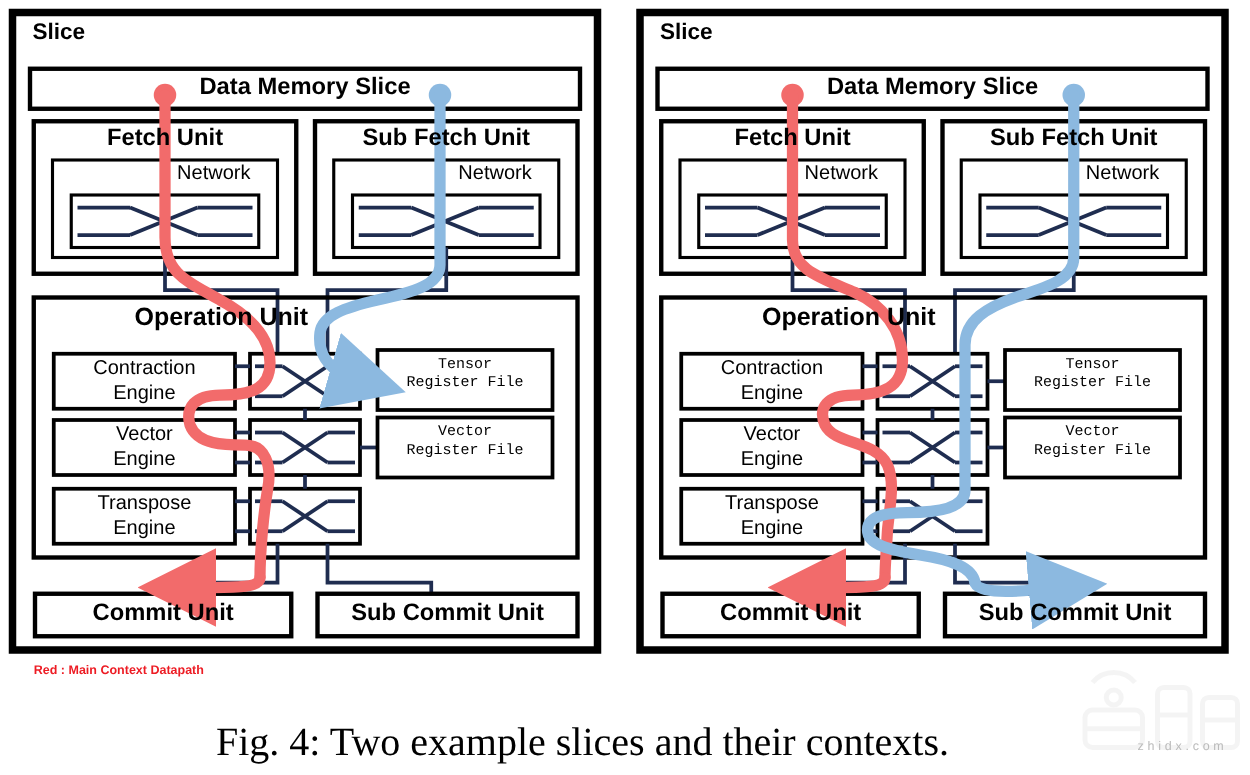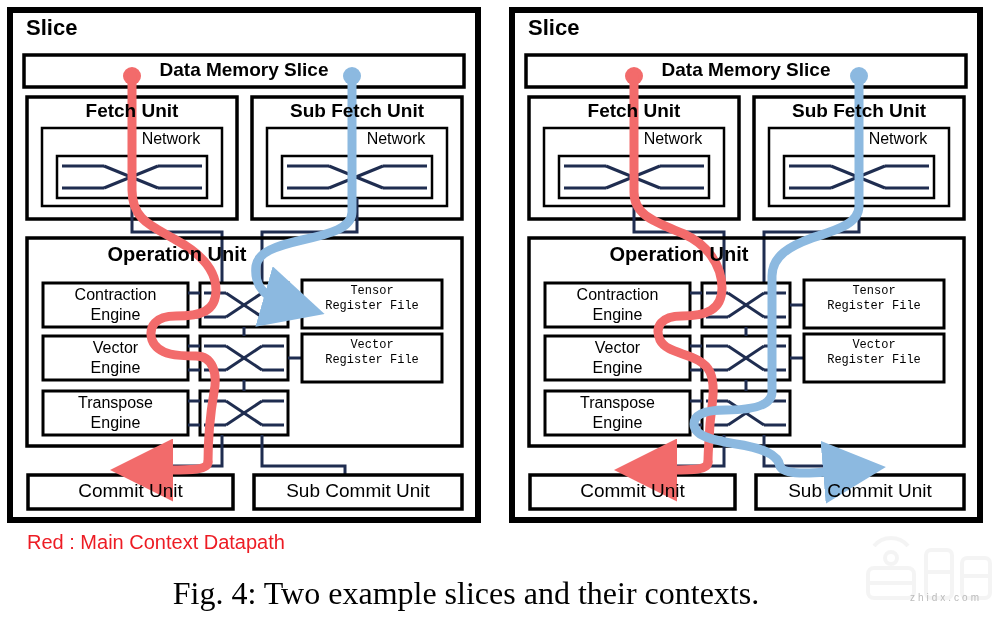--- a/index.html
+++ b/index.html
@@ -3,30 +3,30 @@
 <meta charset="utf-8">
 <style>
   html,body{margin:0;padding:0;background:#fff;}
   body{width:1000px;height:620px;overflow:hidden;font-family:"Liberation Sans",sans-serif;}
   #stage{position:relative;width:1000px;height:620px;background:#fff;}
 
   svg.diagram{position:absolute;left:0;top:0;width:1000px;height:620px;}
 
   
   .lbl{position:absolute;text-align:center;color:#000;line-height:1.05;white-space:pre;}
-  .slice-title{font-weight:bold;font-size:22px;text-align:left;}
+  .slice-title{font-weight:bold;font-size:18px;text-align:left;}
   .dm-title{font-weight:bold;font-size:19px;text-align:center;}
   .unit-title{font-weight:bold;font-size:19px;}
   .sub-title{font-weight:bold;font-size:20px;text-align:center;}
   .net-title{font-weight:normal;font-size:16px;padding-left:39px;}
   .eng-title{font-weight:normal;font-size:16px;line-height:1.25;}
   .rf-title{font-weight:normal;font-size:12px;line-height:1.25;font-family:Liberation Mono, monospace;}
-  .commit-title{font-weight:normal;font-size:19px;}
-
-  .legend{position:absolute;font-weight:normal;font-size:20px;letter-spacing:0px;}
+  .commit-title{font-weight:bold;font-size:19px;}
+
+  .legend{position:absolute;font-weight:bold;font-size:10px;letter-spacing:0px;}
   .legend.red{color:#ED1C24;}
   .legend.blue{color:#2E75C6;}
 
   .caption{position:absolute;left:0;top:575px;width:932px;text-align:center;
            font-family:"Liberation Serif",serif;font-size:32px;color:#000;}
 
   .watermark{position:absolute;right:6px;top:528px;width:150px;height:78px;
              opacity:.10;pointer-events:none;}
   .wm-sub{position:absolute;right:18px;top:592px;font-size:10px;color:#bbb;letter-spacing:3px;}
 </style>

